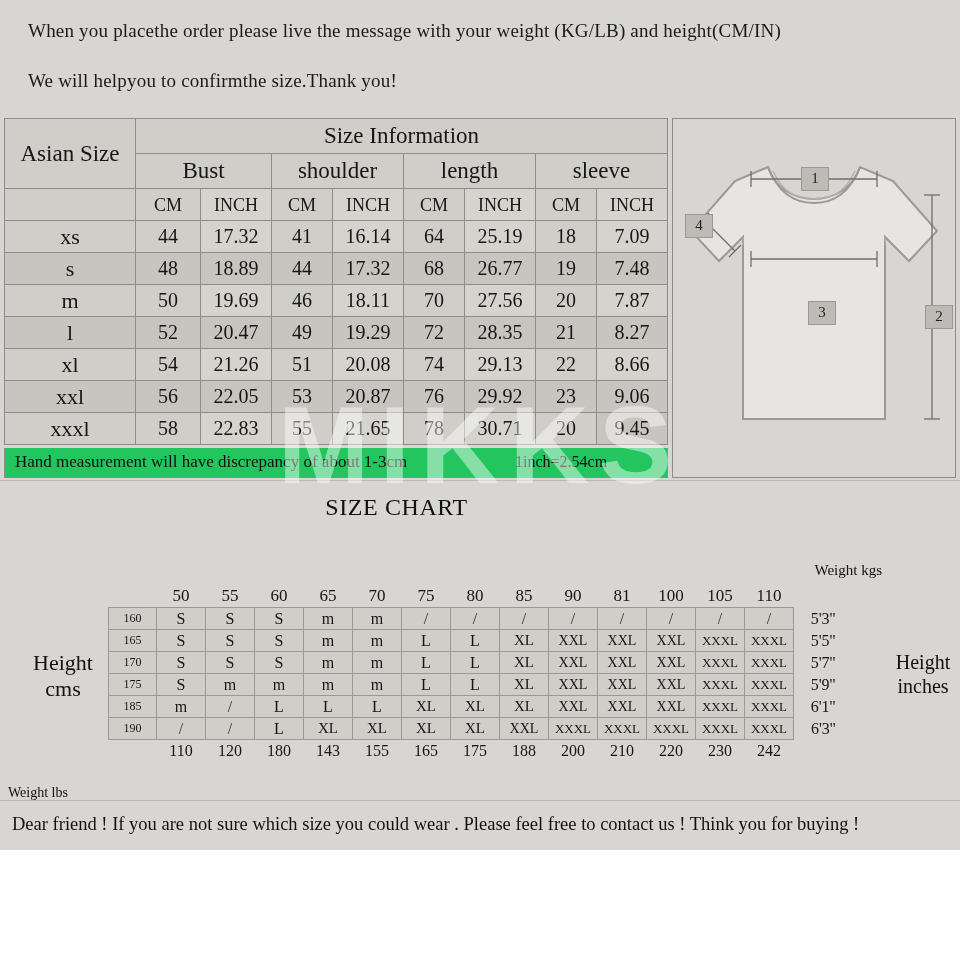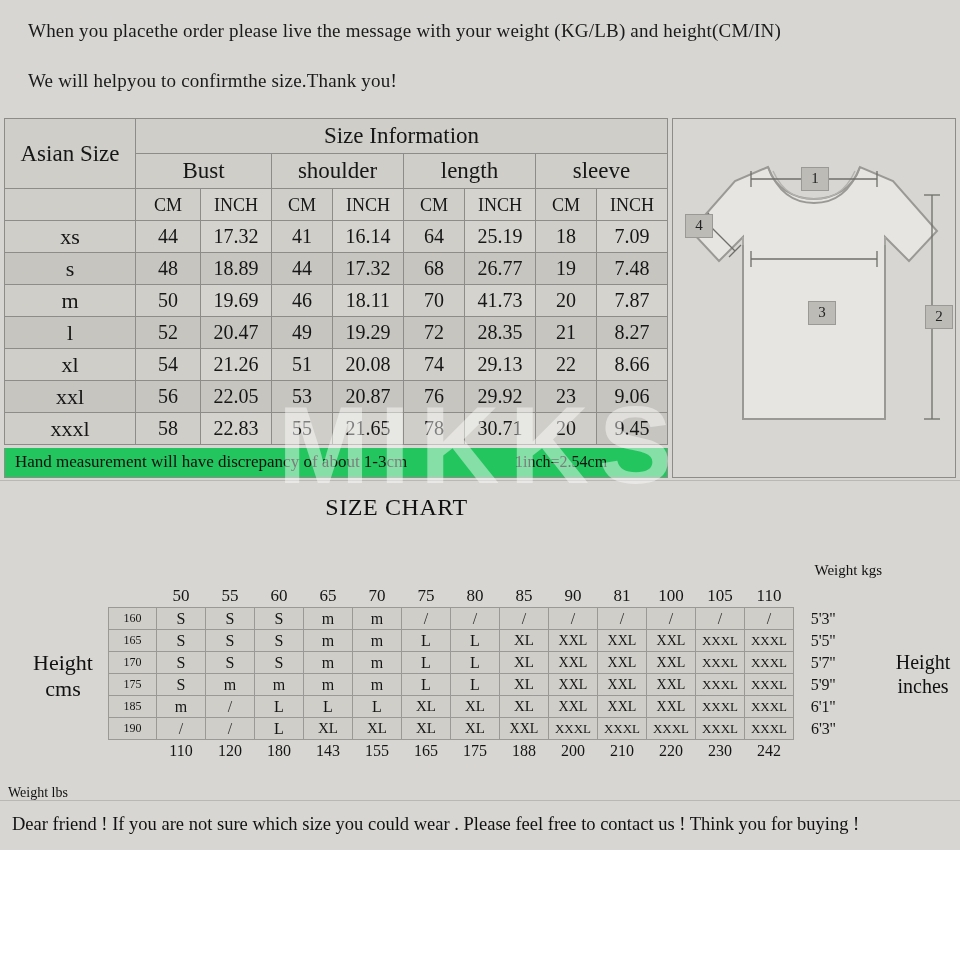--- a/index.html
+++ b/index.html
@@ -320,21 +320,21 @@
             <td class="alt">19</td>
             <td class="alt">7.48</td>
           </tr>
           <tr>
             <td class="sizename">m</td>
             <td>50</td>
             <td class="lite">19.69</td>
             <td>46</td>
             <td class="lite">18.11</td>
             <td>70</td>
-            <td class="lite">41.73</td>
+            <td class="lite">27.56</td>
             <td>20</td>
             <td class="lite">7.87</td>
           </tr>
           <tr>
             <td class="sizename alt">l</td>
             <td class="alt">52</td>
             <td class="alt">20.47</td>
             <td class="alt">49</td>
             <td class="alt">19.29</td>
             <td class="alt">72</td>

